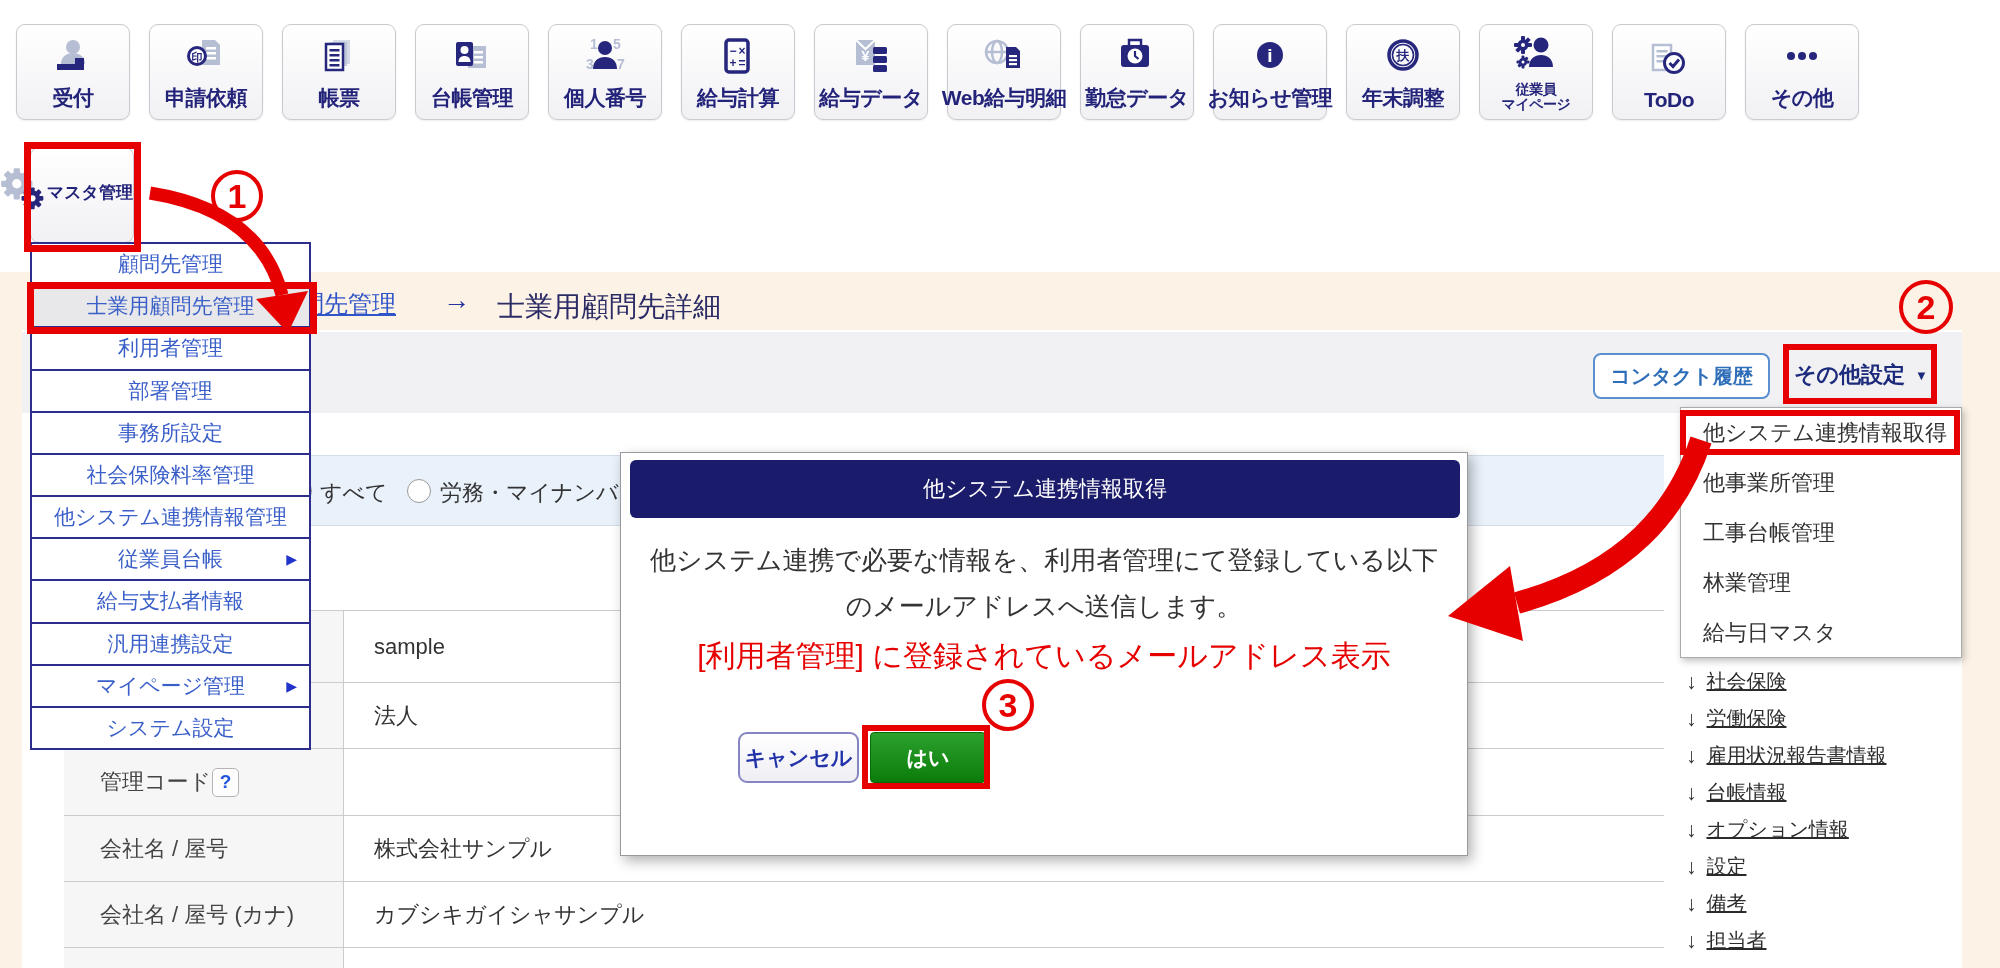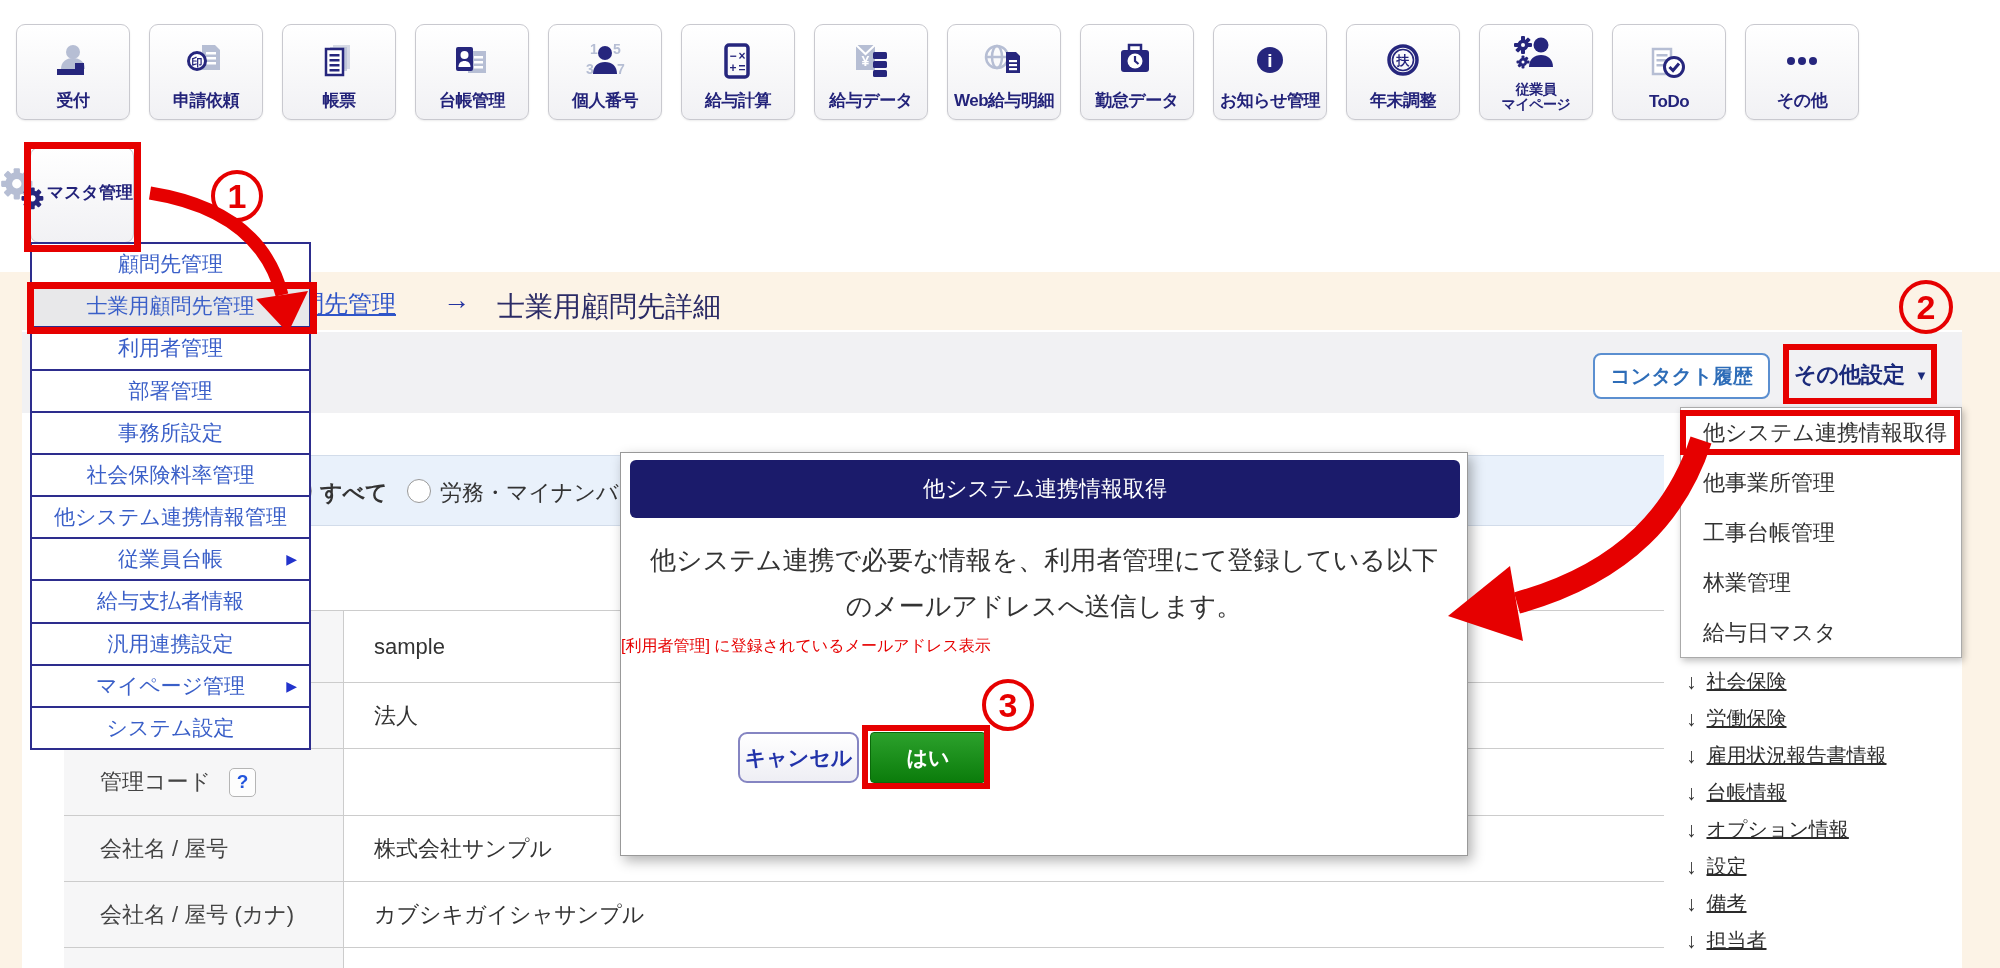--- a/index.html
+++ b/index.html
@@ -8,21 +8,21 @@
 
   
   .lower-bg{position:absolute;left:0;top:272px;width:2000px;height:696px;background:#fcf3e6;}
   .main-panel{position:absolute;left:22px;top:330px;width:1940px;height:638px;background:#ffffff;}
   .panel-header{position:absolute;left:22px;top:332px;width:1940px;height:81px;background:#f1f1f3;}
 
   
   .toolbar{position:absolute;left:16px;top:24px;display:flex;gap:19px;}
   .tb-btn{width:114px;height:96px;background:linear-gradient(#ffffff,#f1f1f4);border:1px solid #c9c9cf;border-radius:9px;display:flex;flex-direction:column;align-items:center;justify-content:flex-end;padding-bottom:7px;cursor:pointer;box-shadow:0 1px 2px rgba(0,0,0,.08);}
   .tb-btn .ic{height:52px;display:flex;align-items:center;justify-content:center;}
-  .tb-btn .lb{font-size:17px;font-weight:bold;color:#23237a;white-space:nowrap;letter-spacing:-0.5px;}
+  .tb-btn .lb{font-size:21px;font-weight:bold;color:#23237a;white-space:nowrap;letter-spacing:-0.5px;}
   .tb-btn .lb.two{font-size:14px;line-height:15px;text-align:center;}
 
   
   .master-btn{position:absolute;left:30px;top:147px;width:104px;height:96px;background:linear-gradient(#ffffff,#f1f1f4);border:1px solid #c9c9cf;border-radius:9px;display:flex;flex-direction:row;align-items:center;justify-content:flex-end;padding-bottom:6px;cursor:pointer;}
   .master-btn .lb{font-size:17px;font-weight:bold;color:#23237a;white-space:nowrap;}
 
   
   .menu{position:absolute;left:30px;top:242px;width:281px;height:508px;background:#ffffff;border:2px solid #2d2d8d;display:flex;flex-direction:column;z-index:40;}
   .menu-item{flex:1;position:relative;display:flex;align-items:center;justify-content:center;font-size:21px;color:#3a5fc8;border-bottom:2px solid #2d2d8d;cursor:pointer;background:#ffffff;}
   .menu-item:last-child{border-bottom:none;}
@@ -46,35 +46,35 @@
 
   
   .filter-band{position:absolute;left:64px;top:455px;width:1600px;height:71px;background:#e9f1fb;border-top:1px solid #d2dcea;border-bottom:1px solid #d2dcea;z-index:2;}
   .radio{position:absolute;width:24px;height:24px;border:1px solid #999;border-radius:50%;background:#fff;top:23px;}
   .radio.on::after{content:"";position:absolute;left:5px;top:5px;width:12px;height:12px;border-radius:50%;background:#2f55c8;}
   .flt-label{position:absolute;top:22px;font-size:22px;color:#333;white-space:nowrap;}
 
   
   .dtable{position:absolute;left:64px;top:610px;width:1600px;z-index:2;border-top:1px solid #cccccc;}
   .drow{display:flex;border-bottom:1px solid #cccccc;}
-  .dlab{width:280px;background:#f6f6f7;border-right:1px solid #cccccc;display:flex;align-items:center;padding-left:36px;font-size:22px;color:#444;gap:18px;}
+  .dlab{width:280px;background:#f6f6f7;border-right:1px solid #cccccc;display:flex;align-items:center;padding-left:36px;font-size:22px;color:#444;gap:1px;}
   .dval{flex:1;display:flex;align-items:center;padding-left:30px;font-size:22px;color:#333;}
   .help-badge{display:inline-flex;align-items:center;justify-content:center;width:27px;height:29px;background:#fdfdfd;border:1px solid #b5b5b5;border-radius:5px;color:#2255dd;font-weight:bold;font-size:19px;cursor:pointer;}
 
   
   .side-links{position:absolute;left:1686px;top:663px;z-index:3;}
   .side-link{height:37px;display:flex;align-items:center;gap:10px;}
   .side-link .arr{font-size:21px;color:#333;}
   .side-link .txt{font-size:20px;color:#2b2b2b;text-decoration:underline;cursor:pointer;white-space:nowrap;}
 
   
   .modal{position:absolute;left:620px;top:452px;width:848px;height:404px;background:#ffffff;border:1px solid #999;box-shadow:4px 5px 12px rgba(0,0,0,.3);z-index:60;}
   .modal-head{position:absolute;left:9px;top:7px;width:830px;height:58px;background:#1b1b6b;border-radius:6px;color:#ffffff;font-size:22px;display:flex;align-items:center;justify-content:center;}
   .modal-line{position:absolute;width:100%;text-align:center;font-size:26px;color:#333;}
-  .modal-note{position:absolute;width:100%;font-size:16px;color:#e60000;}
+  .modal-note{position:absolute;width:100%;text-align:center;font-size:30px;color:#e60000;}
   .cancel-btn{position:absolute;left:117px;top:279px;width:121px;height:51px;background:linear-gradient(#ffffff,#eeeef4);border:2px solid #8585c2;border-radius:9px;color:#2233aa;font-size:21px;font-weight:bold;display:flex;align-items:center;justify-content:center;cursor:pointer;}
   .yes-btn{position:absolute;left:249px;top:279px;width:116px;height:51px;background:linear-gradient(#2ca12c,#0b7c0b);border:1px solid #0a6a0a;border-radius:4px;color:#ffffff;font-size:21px;font-weight:bold;display:flex;align-items:center;justify-content:center;cursor:pointer;}
   .rbox{position:absolute;border:7px solid #e60000;z-index:100;pointer-events:none;}
   .rbox.thin{border-width:6px;}
   .rcircle{position:absolute;border:4px solid #e60000;border-radius:50%;color:#e60000;font-size:34px;font-weight:bold;display:flex;align-items:center;justify-content:center;z-index:101;pointer-events:none;background:transparent;}
   #arrow-layer{position:absolute;left:0;top:0;width:2000px;height:968px;z-index:99;pointer-events:none;}
 </style>
 </head>
 <body>
 
@@ -354,21 +354,21 @@
   <div class="settings-menu">
     <div class="settings-item">他システム連携情報取得</div>
     <div class="settings-item">他事業所管理</div>
     <div class="settings-item">工事台帳管理</div>
     <div class="settings-item">林業管理</div>
     <div class="settings-item">給与日マスタ</div>
   </div>
 
   <div class="filter-band">
     <span class="radio on" style="left:224px;"></span>
-    <span class="flt-label" style="left:256px;font-weight:bold;">すべて</span>
+    <span class="flt-label" style="left:256px;">すべて</span>
     <span class="radio" style="left:343px;"></span>
     <span class="flt-label" style="left:376px;">労務・マイナンバー</span>
   </div>
 
   <div class="dtable">
     <div class="drow" style="height:72px;">
       <div class="dlab">
           <span></span>
         </div>
       <div class="dval">sample</div>

